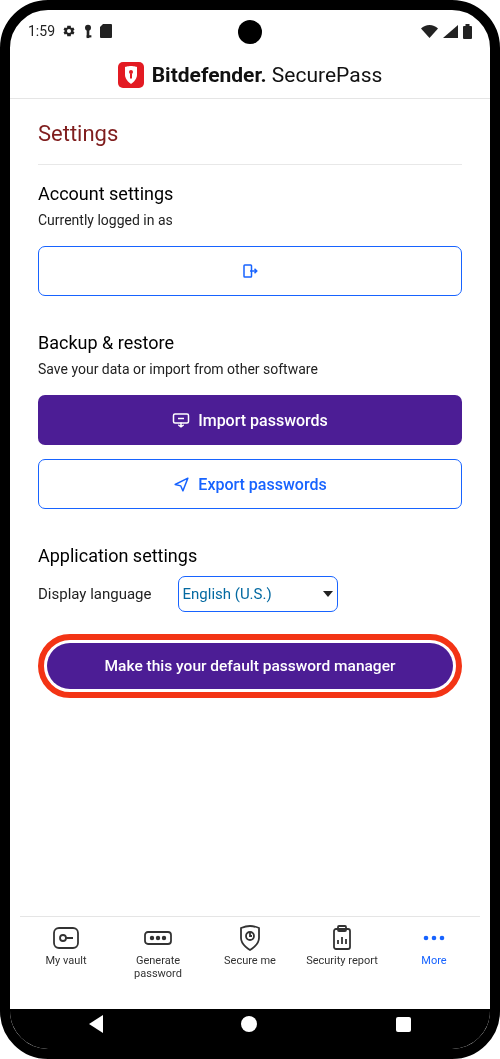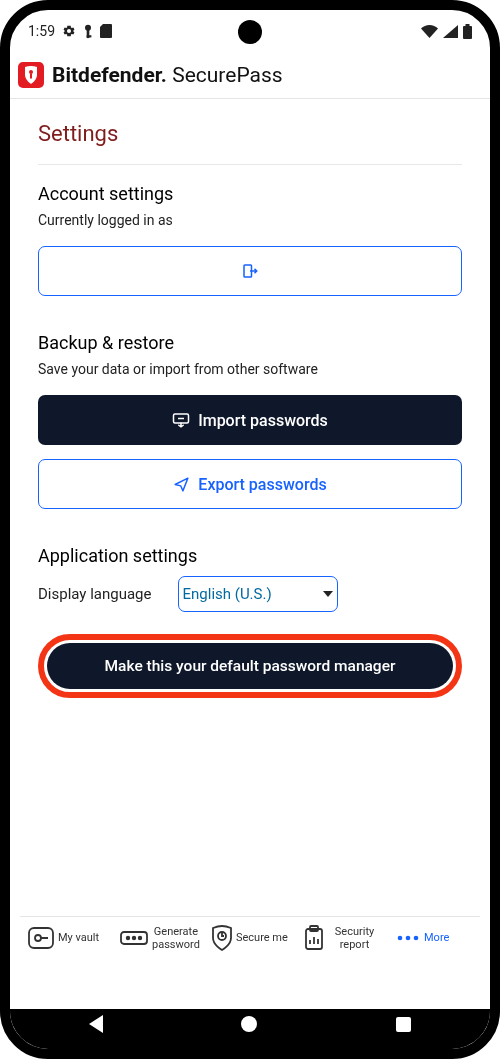--- a/index.html
+++ b/index.html
@@ -3,43 +3,43 @@
 <meta charset="utf-8">
 <style>
   html,body{margin:0;padding:0;font-family:-apple-system,BlinkMacSystemFont,"Segoe UI",Roboto,Arial,sans-serif;background:#fff;}
   body{width:500px;height:1059px;overflow:hidden;position:relative;}
   .device{box-sizing:border-box;width:500px;height:1059px;border:10px solid #000;border-radius:48px;background:#fff;position:relative;overflow:hidden;}
   .device::before{content:"";position:absolute;left:0;right:0;bottom:0;height:40px;background:#000;}
   .camera{position:absolute;top:10px;left:50%;transform:translateX(-50%);width:24px;height:24px;border-radius:50%;background:#000;z-index:10;}
   .statusbar{display:flex;justify-content:space-between;align-items:center;height:30px;padding:6px 18px 0;font-size:14px;color:#222;}
   .sb-left{display:flex;align-items:center;gap:7px;}
   .sb-right{display:flex;align-items:center;gap:5px;}
-  .brand{display:flex;align-items:center;gap:8px;padding:16px 8px 10px;}
+  .brand{display:flex;align-items:center;justify-content:center;gap:8px;padding:16px 8px 10px;}
   .brand-logo{width:26px;height:26px;background:#e31b23;border-radius:5px;display:flex;align-items:center;justify-content:center;color:#fff;}
   .brand-text{font-size:21px;font-weight:700;color:#111;}
   .brand-text .light{font-weight:400;}
   .hr-full{height:1px;background:#e5e5e5;margin:0;}
   .content{padding:0 28px;}
   .title{font-size:22px;color:#7f1d1d;margin:22px 0 18px;}
   .hr-inset{height:1px;background:#e8e8e8;margin:0 0 18px;}
   .section-h{font-size:18px;color:#000000;margin:14px 0 8px;}
   .sub{font-size:14px;color:#222;margin:0 0 18px;}
   .info{font-size:14px;color:#222;margin:4px 0 18px;}
   .btn{width:100%;box-sizing:border-box;border-radius:7px;height:50px;display:flex;align-items:center;justify-content:center;gap:8px;font-size:16px;font-weight:500;cursor:pointer;}
   .btn-outline{border:1.5px solid #1763ff;color:#1763ff;background:#fff;}
-  .btn-solid{border:none;background:#0f172a;color:#fff;}
+  .btn-solid{border:none;background:#4c1d95;color:#fff;}
   .btn + .btn{margin-top:14px;}
   .gap{height:22px;}
   .lang-row{display:flex;align-items:center;gap:26px;margin:10px 0 22px;}
   .lang-label{font-size:15px;color:#222;}
   .select{display:flex;align-items:center;justify-content:space-between;gap:14px;border:1.5px solid #1763ff;border-radius:7px;padding:8px 4px;color:#0369a1;font-size:15px;min-width:150px;}
   .highlight{border:6px solid #f33415;border-radius:34px;padding:3px;}
   .highlight .btn{height:46px;border-radius:26px;font-size:15.5px;}
   .bottom-nav{position:absolute;left:10px;right:10px;bottom:50px;height:74px;border-top:1px solid #e5e5e5;background:#fff;display:flex;justify-content:space-around;align-items:flex-start;padding-top:8px;}
-  .nav-item{display:flex;flex-direction:row;align-items:center;gap:3px;width:78px;color:#333;}
+  .nav-item{display:flex;flex-direction:column;align-items:center;gap:3px;width:78px;color:#333;}
   .nav-item.active{color:#1763ff;}
   .nav-label{font-size:11px;text-align:center;line-height:1.2;}
   .nav-icon{height:26px;display:flex;align-items:center;justify-content:center;}
   .sys-nav{position:absolute;left:10px;right:10px;bottom:4px;height:42px;display:flex;justify-content:space-around;align-items:center;color:#fff;z-index:5;}
   .tri{width:0;height:0;border-top:9px solid transparent;border-bottom:9px solid transparent;border-right:14px solid #fff;}
   .circ{width:16px;height:16px;border-radius:50%;background:#fff;}
   .sq{width:15px;height:15px;background:#fff;border-radius:2px;}
   svg{display:block;}
 </style>
 </head>

